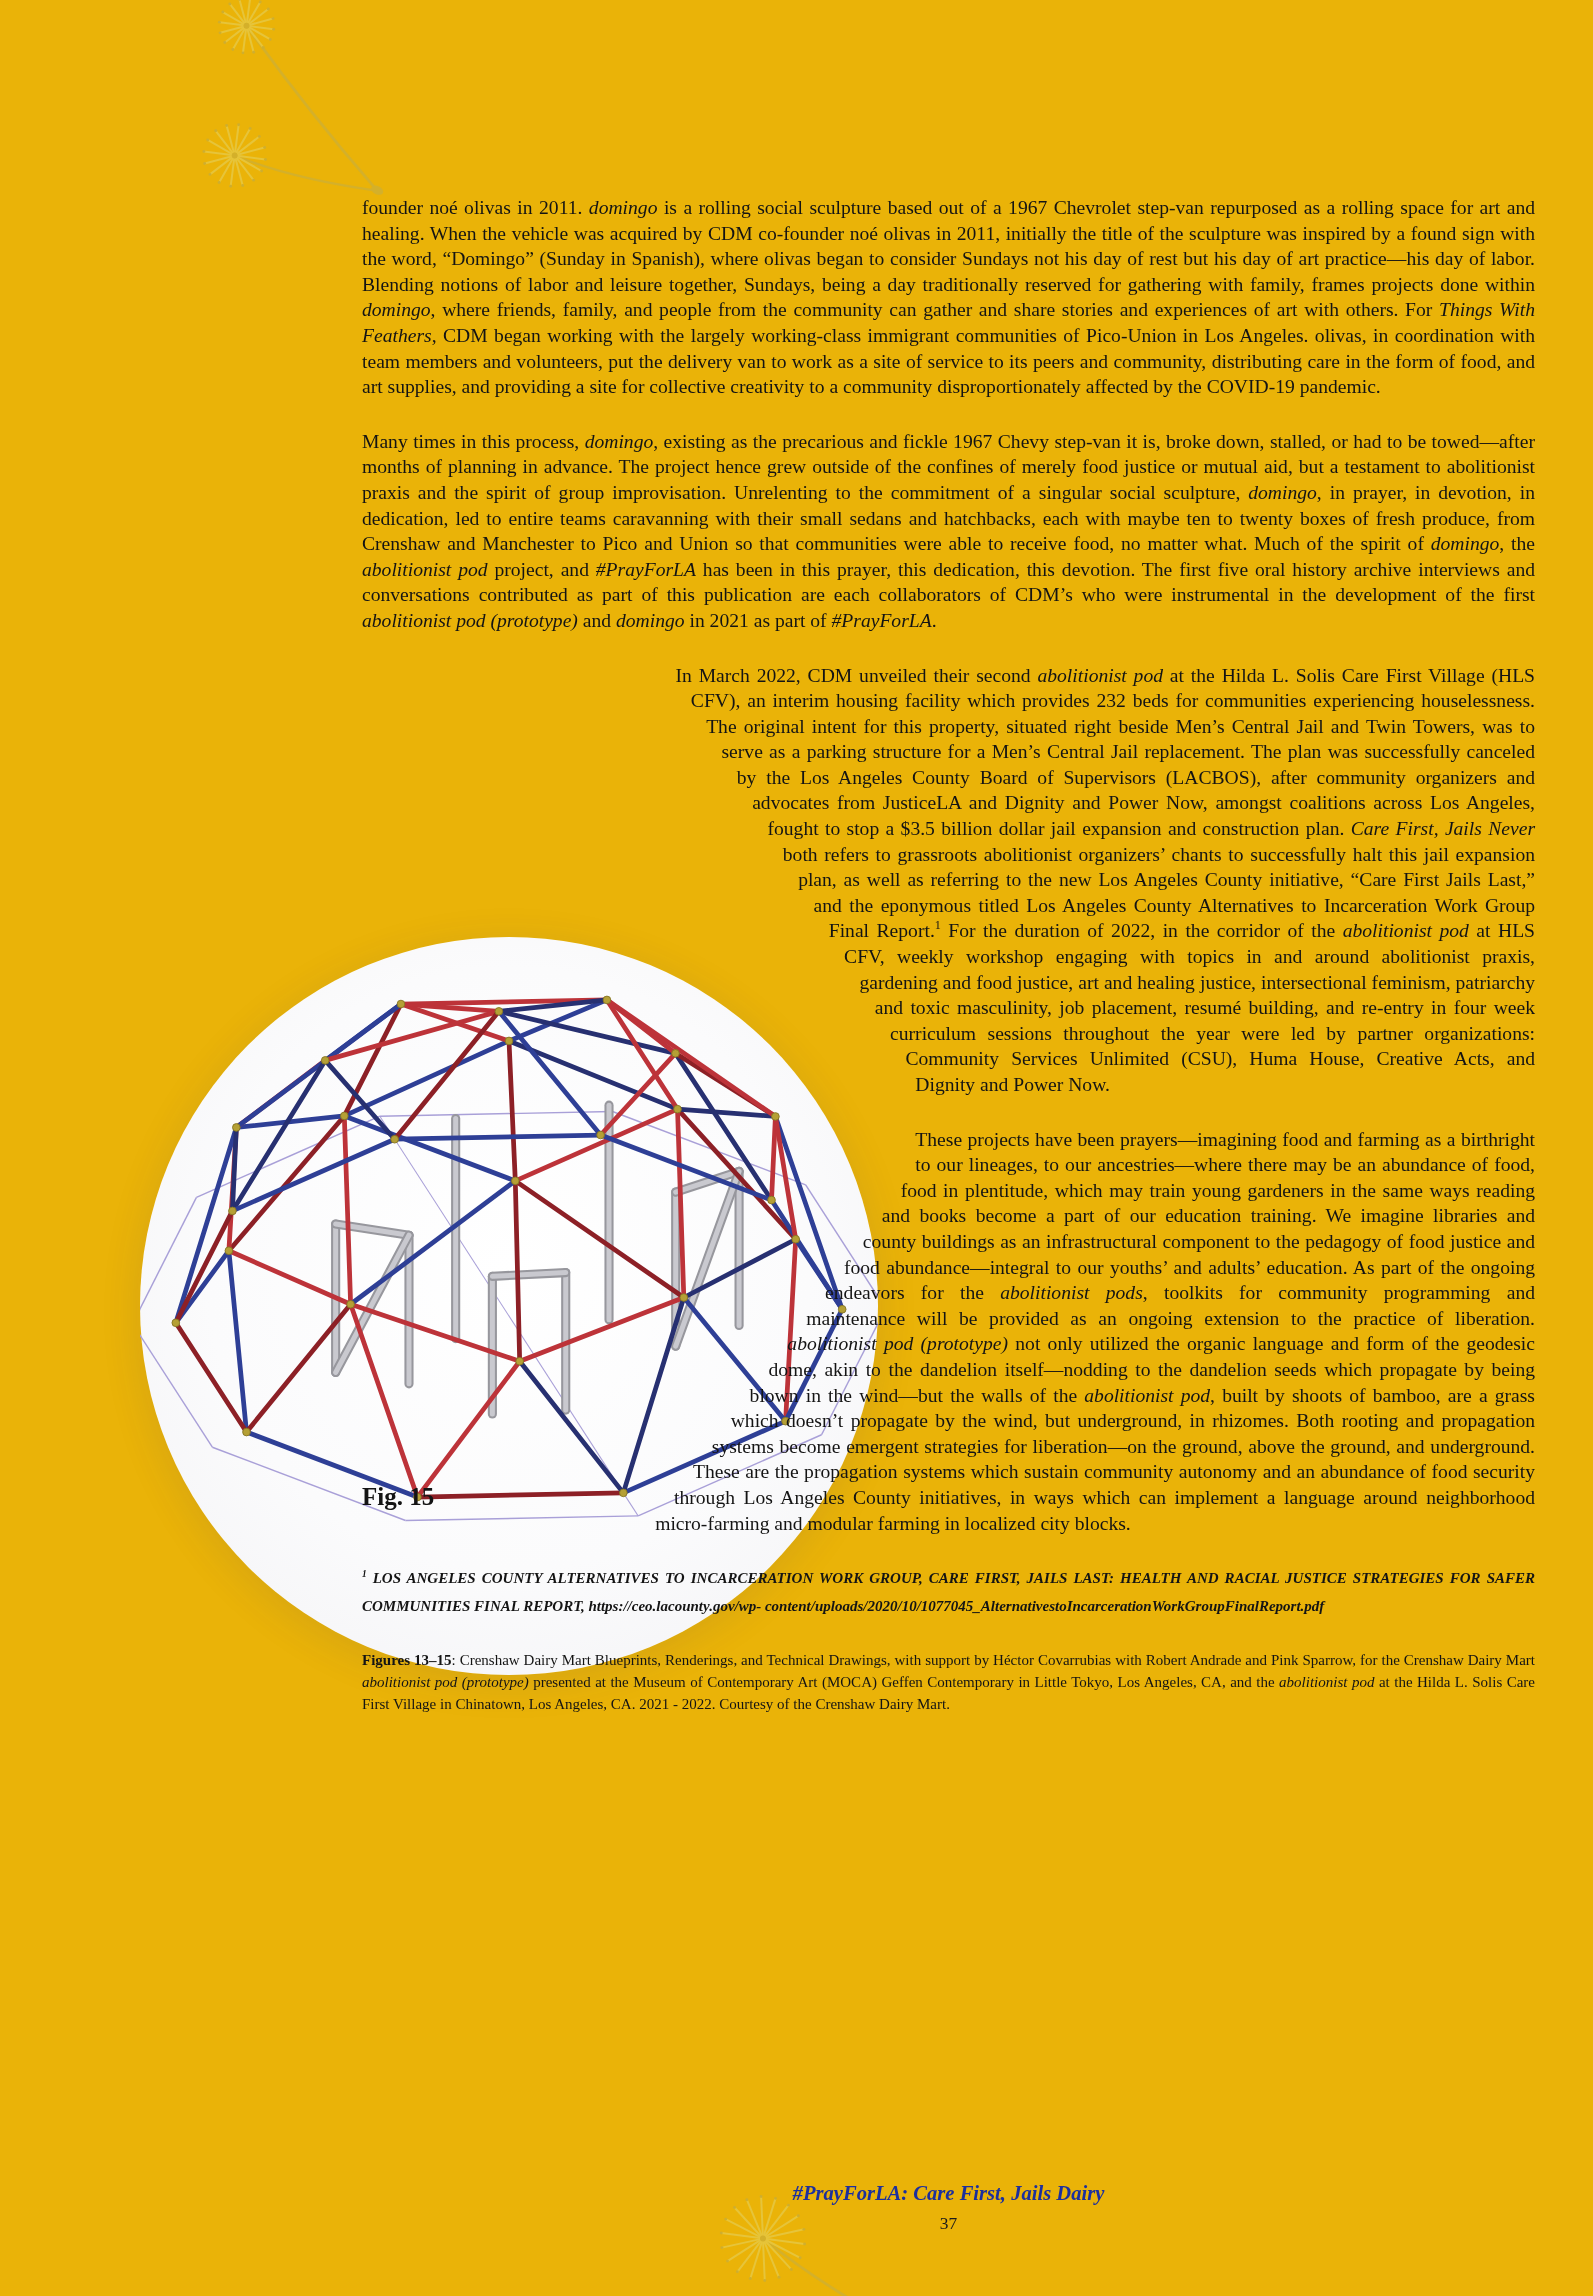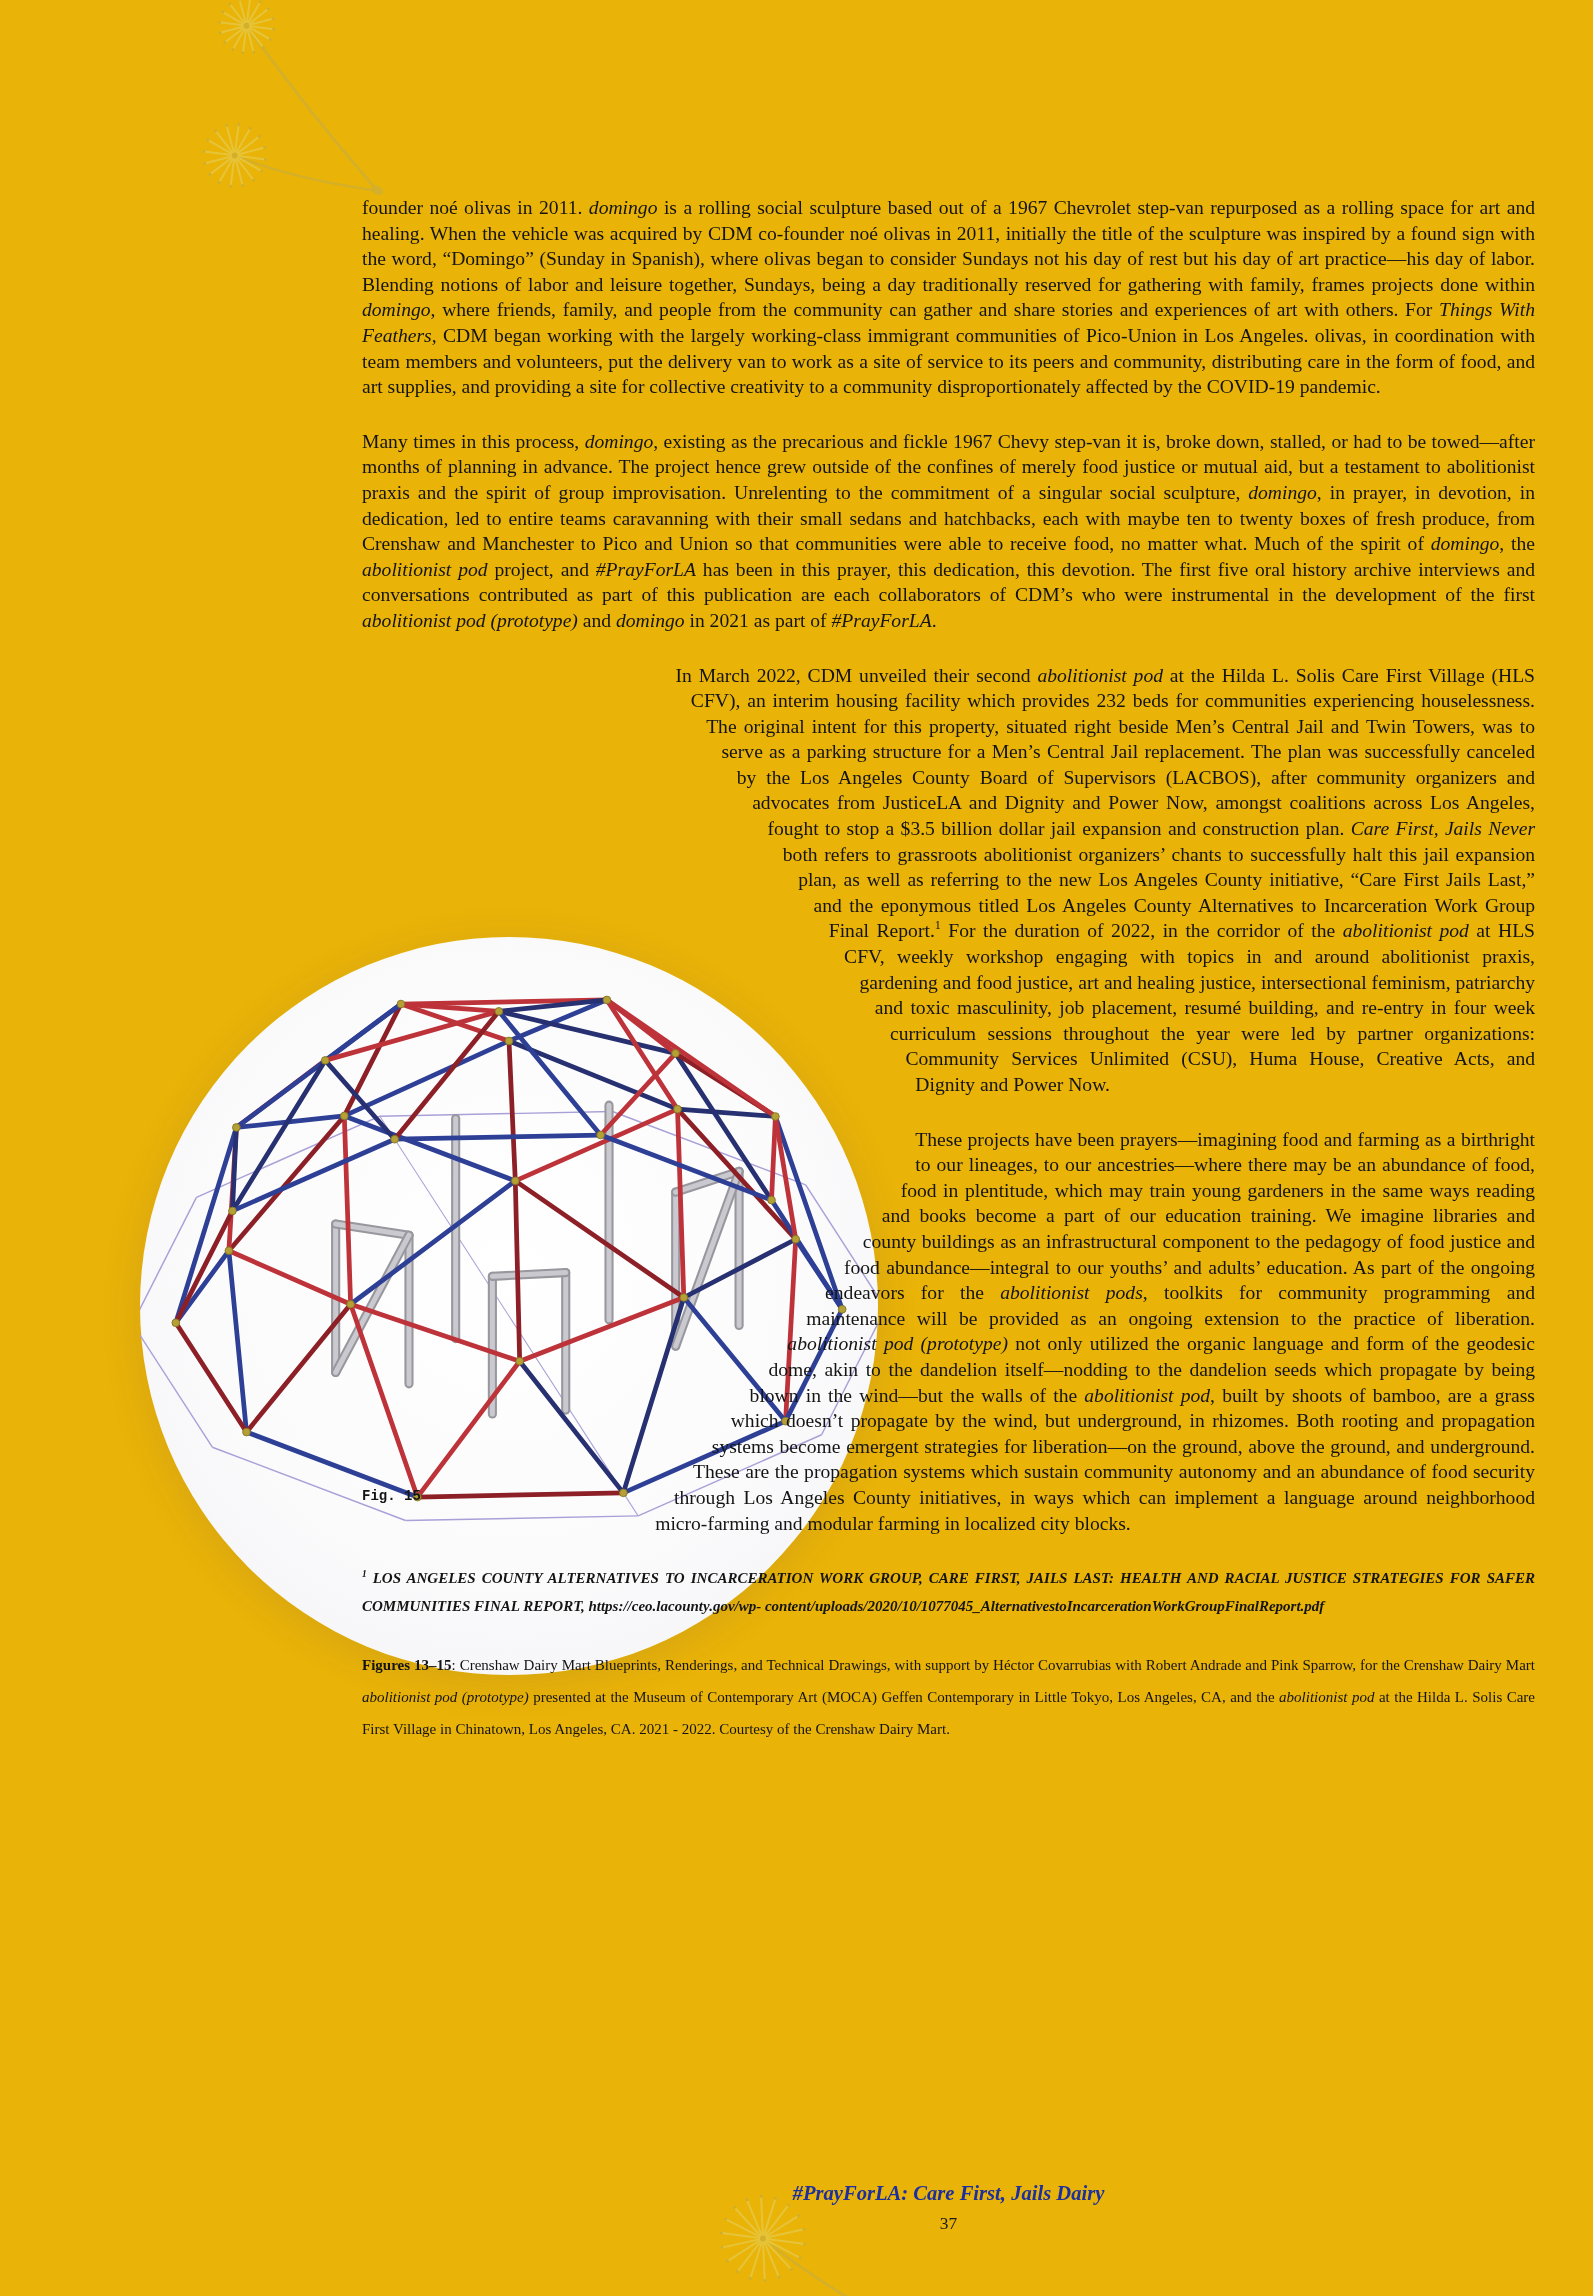--- a/index.html
+++ b/index.html
@@ -13,27 +13,27 @@
   }
   .column p{margin:0 0 29px 0;}
   sup{font-size:0.62em;line-height:0;}
   .wrap-float{
     display:block;float:left;width:567px;height:870px;position:relative;
     shape-outside: polygon(0px 25.6px, 305px 25.6px, 546px 428px, 546px 493px, 276px 859px, 0px 870px);
     shape-margin:7.3px;
   }
   .fig-label{
     display:block;position:absolute;left:0;top:821px;
-    font-weight:bold;font-size:14px;font-style:normal;white-space:nowrap;font-family:Liberation Mono, monospace;
+    font-weight:bold;font-size:25px;font-style:normal;white-space:nowrap;
   }
   .footnote{
     font-style:italic;font-size:15px;line-height:27.4px;margin-top:9.1px !important;font-weight:bold;
   }
   .caption{
-    font-size:15px;line-height:32px;margin-top:3.7px !important;
+    font-size:15px;line-height:22px;margin-top:3.7px !important;
   }
   .dome-circle{
     position:absolute;left:140px;top:937px;width:738px;height:738px;border-radius:50%;
     background:radial-gradient(circle at 50% 45%, #ffffff 0%, #fbfbfc 55%, #f1f1f4 100%);
     box-shadow:0 7.3px 42px rgba(60,60,95,0.12);
   }
   .dome-circle svg{position:absolute;left:0;top:0;}
   .footer{position:absolute;left:362px;top:2182px;width:1173px;text-align:center;}
   .tagline{font-weight:bold;font-style:italic;font-size:20.6px;color:var(--footer-blue,#1c2f9e);}
   .pagenum{font-size:17.4px;margin-top:8.2px;color:#1b1b1b;}

